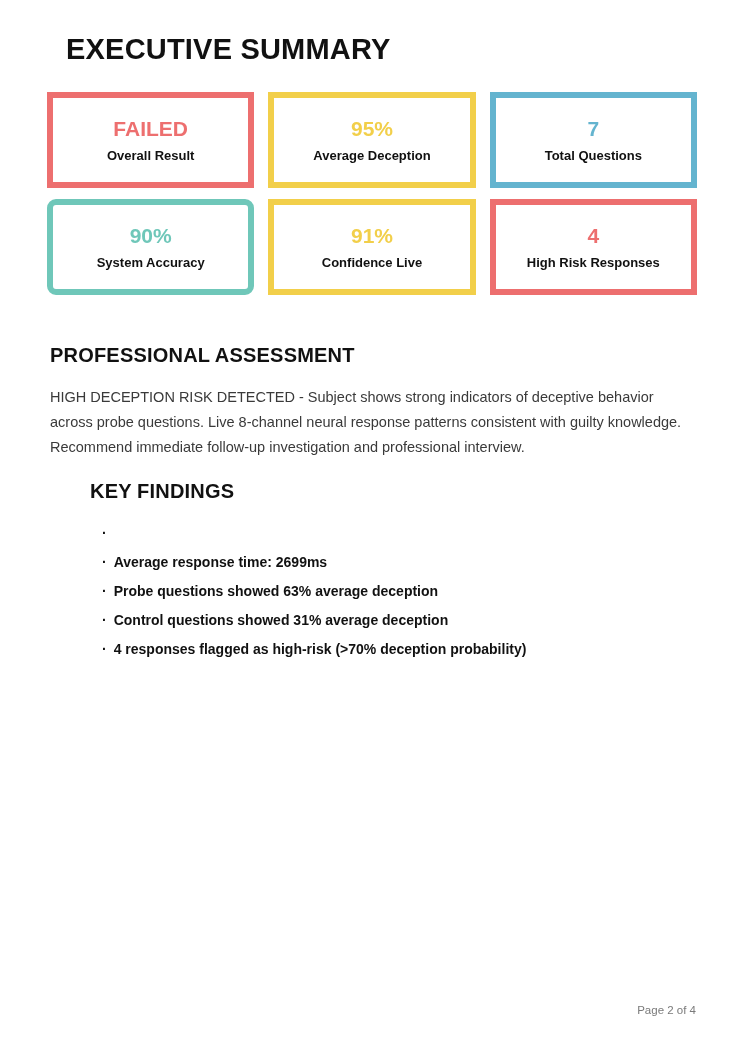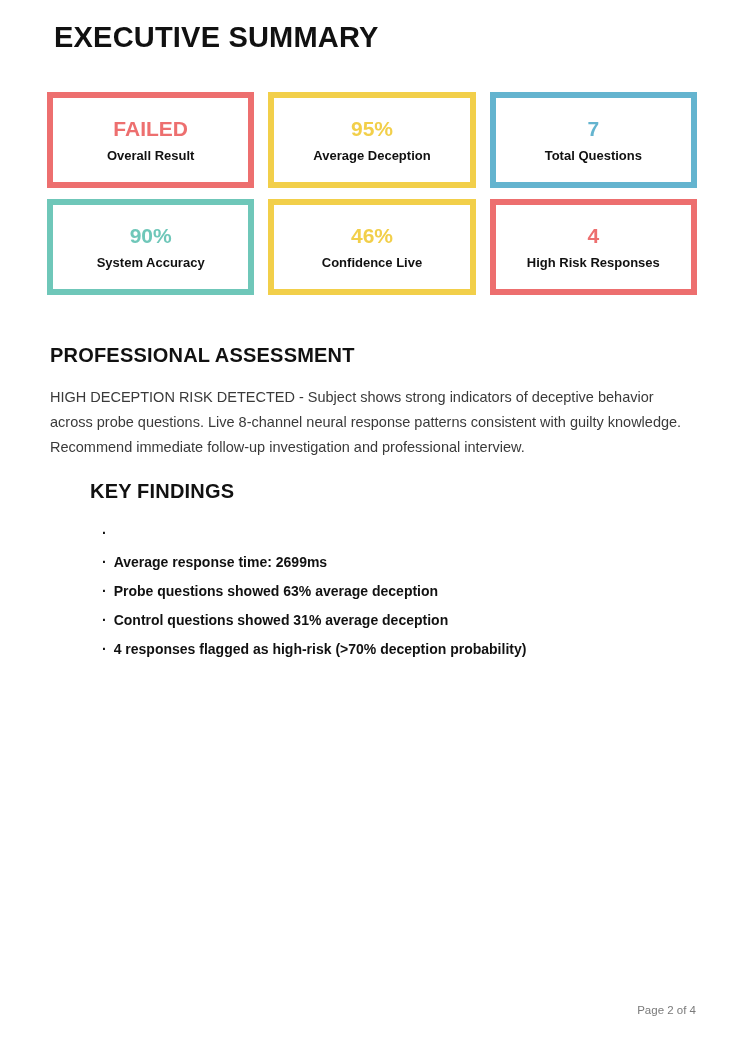--- a/index.html
+++ b/index.html
@@ -8,21 +8,21 @@
     background:#ffffff;
     font-family:"Liberation Sans", sans-serif;
     position:relative;
     overflow:hidden;
     color:#1a1a1a;
   }
   .page-title {
     position:absolute; left:50px; top:17px;
     font-size:29px; font-weight:bold; color:#111;
     letter-spacing:0.2px;
-    margin:4px;
+    margin:16px;
   }
   .cards-grid {
     position:absolute; left:47px; top:92px; width:650px;
     display:grid;
     grid-template-columns:repeat(3, 1fr);
     column-gap:14px; row-gap:11px;
   }
   .metric-card {
     box-sizing:border-box;
     height:96px;
@@ -81,26 +81,26 @@
     <div class="card-label">Overall Result</div>
   </div>
   <div class="metric-card" style="border-color: rgb(242, 207, 74);">
     <div class="card-value" style="color: rgb(242, 207, 74);">95%</div>
     <div class="card-label">Average Deception</div>
   </div>
   <div class="metric-card" style="border-color: rgb(100, 180, 207);">
     <div class="card-value" style="color: rgb(100, 180, 207);">7</div>
     <div class="card-label">Total Questions</div>
   </div>
-  <div class="metric-card" style="border-color: rgb(111, 199, 185);">
+  <div class="metric-card" style="border-color: rgb(111, 199, 185); border-radius: 9px;">
     <div class="card-value" style="color: rgb(111, 199, 185);">90%</div>
     <div class="card-label">System Accuracy</div>
   </div>
   <div class="metric-card" style="border-color: rgb(242, 207, 74);">
-    <div class="card-value" style="color: rgb(242, 207, 74);">46%</div>
+    <div class="card-value" style="color: rgb(242, 207, 74);">91%</div>
     <div class="card-label">Confidence Live</div>
   </div>
   <div class="metric-card" style="border-color: rgb(237, 111, 111);">
     <div class="card-value" style="color: rgb(237, 111, 111);">4</div>
     <div class="card-label">High Risk Responses</div>
   </div>
 </div>
 
 <div class="section section-assessment">
   <h2 class="section-heading">PROFESSIONAL ASSESSMENT</h2>

